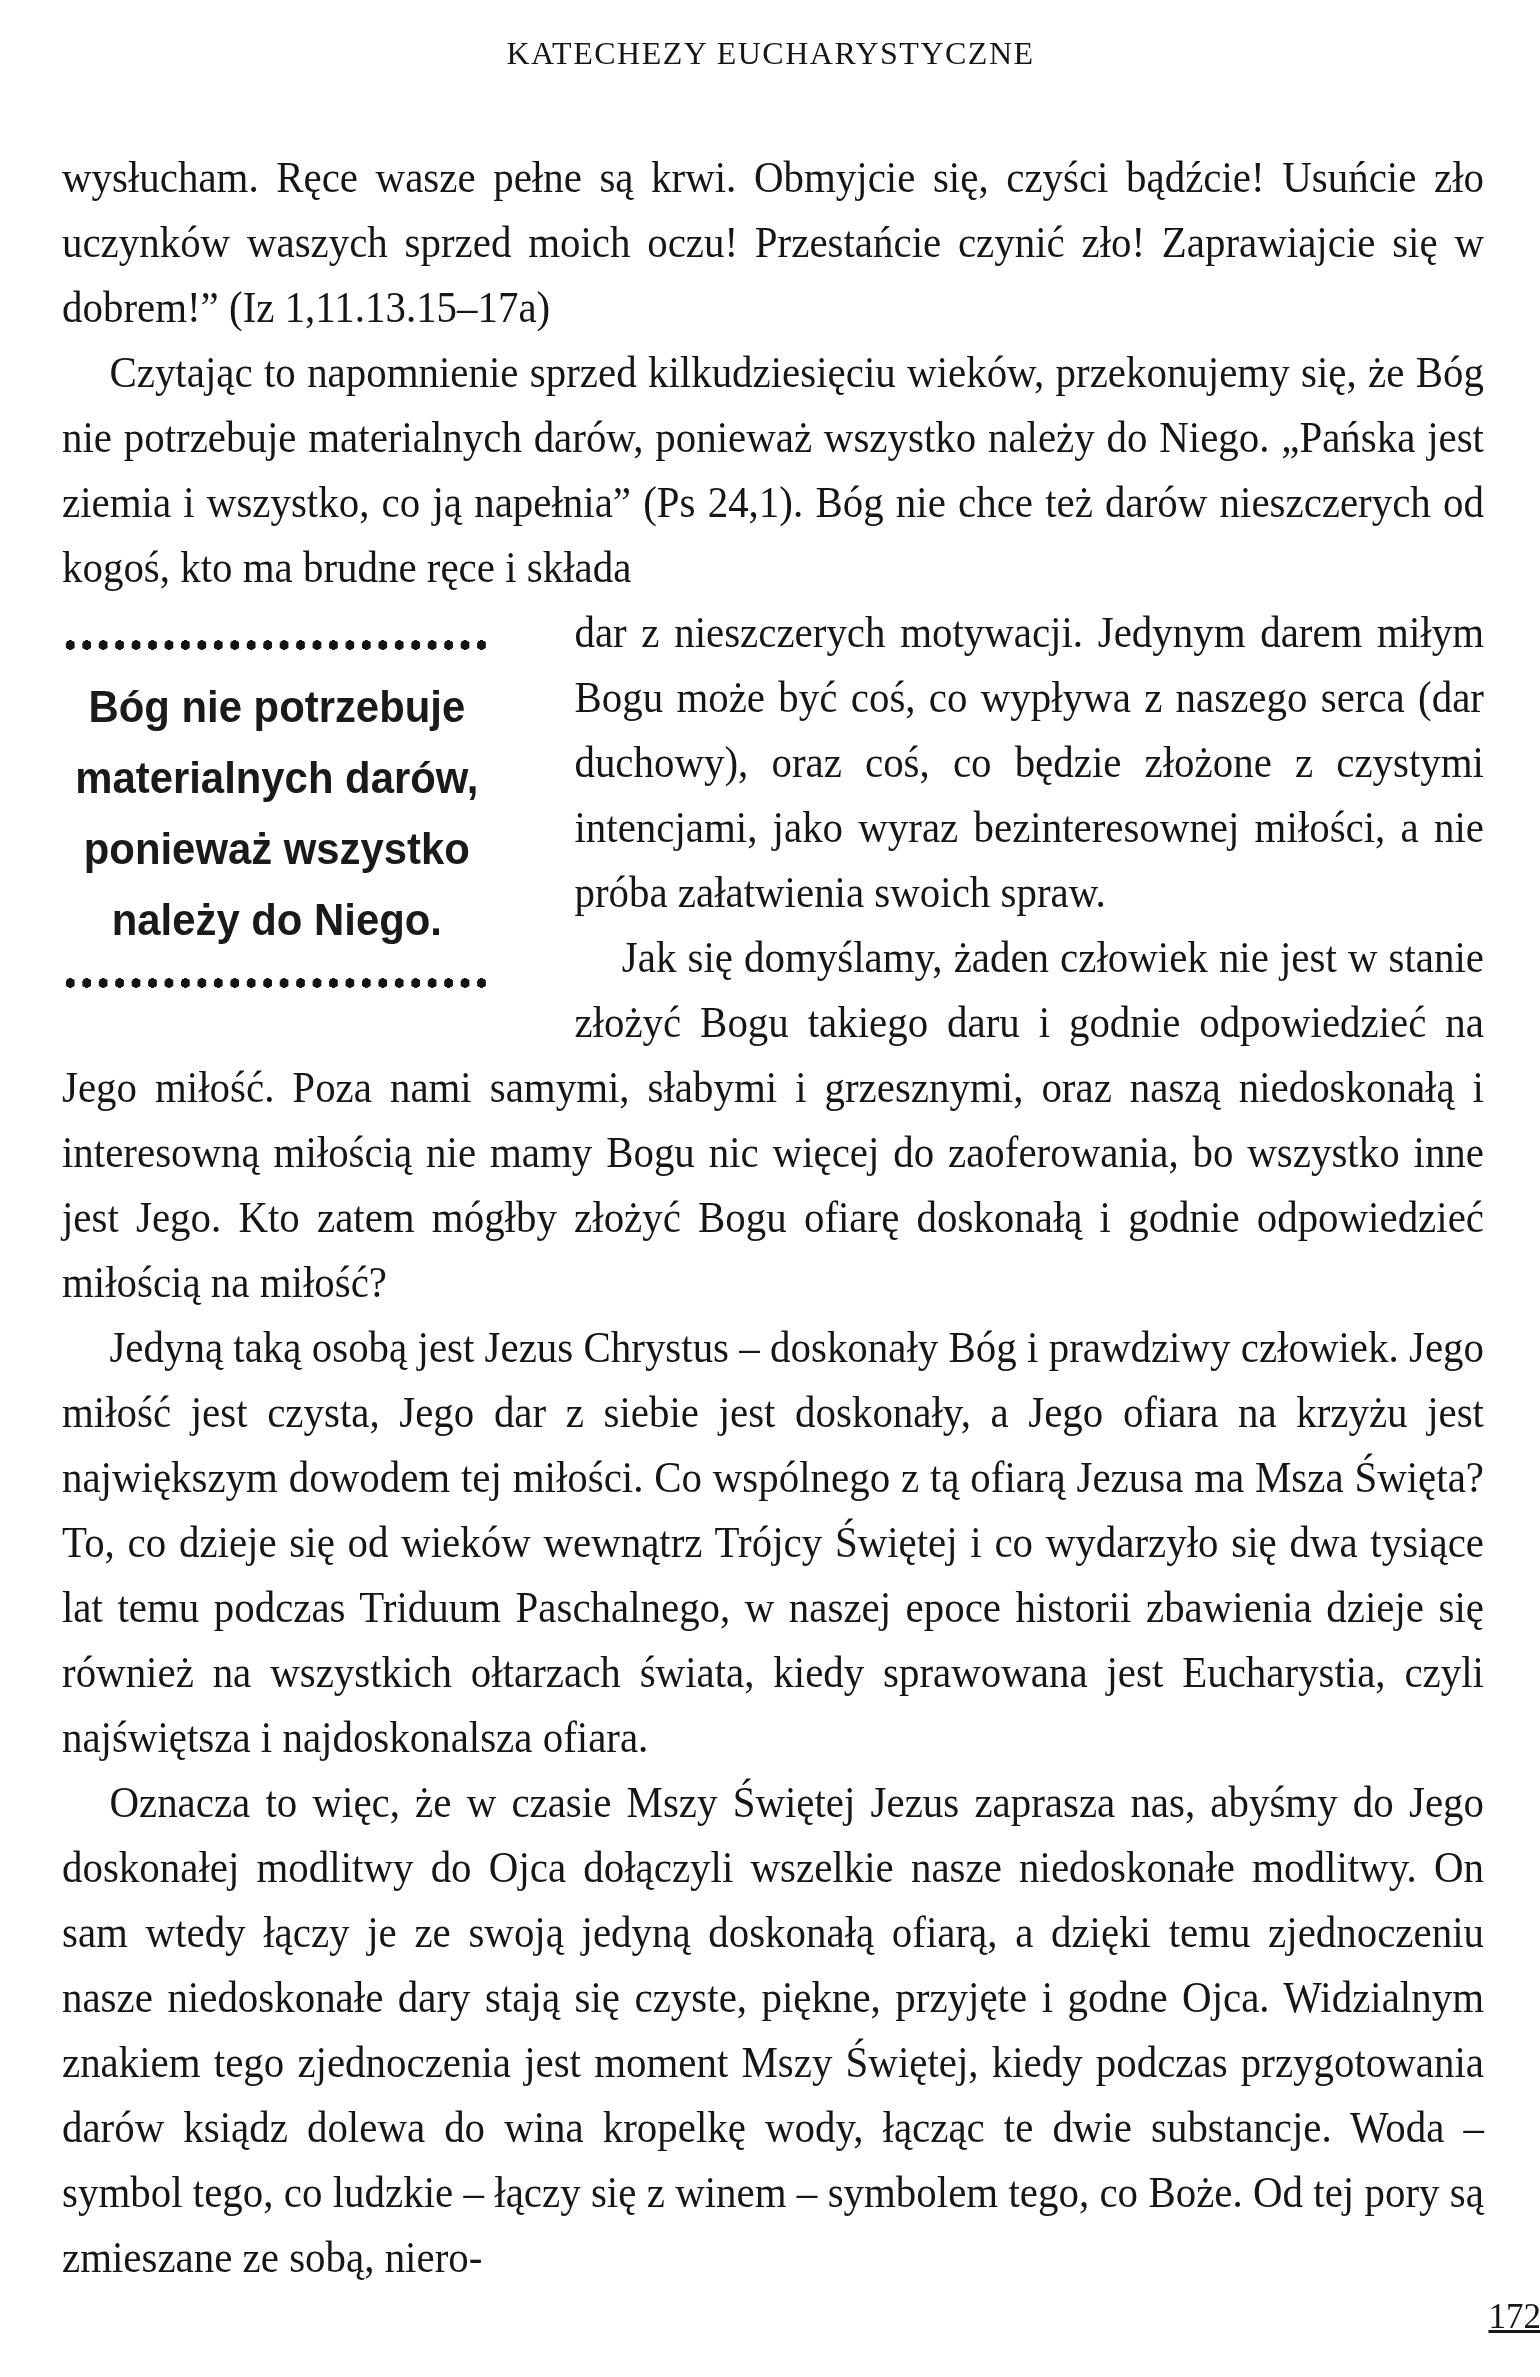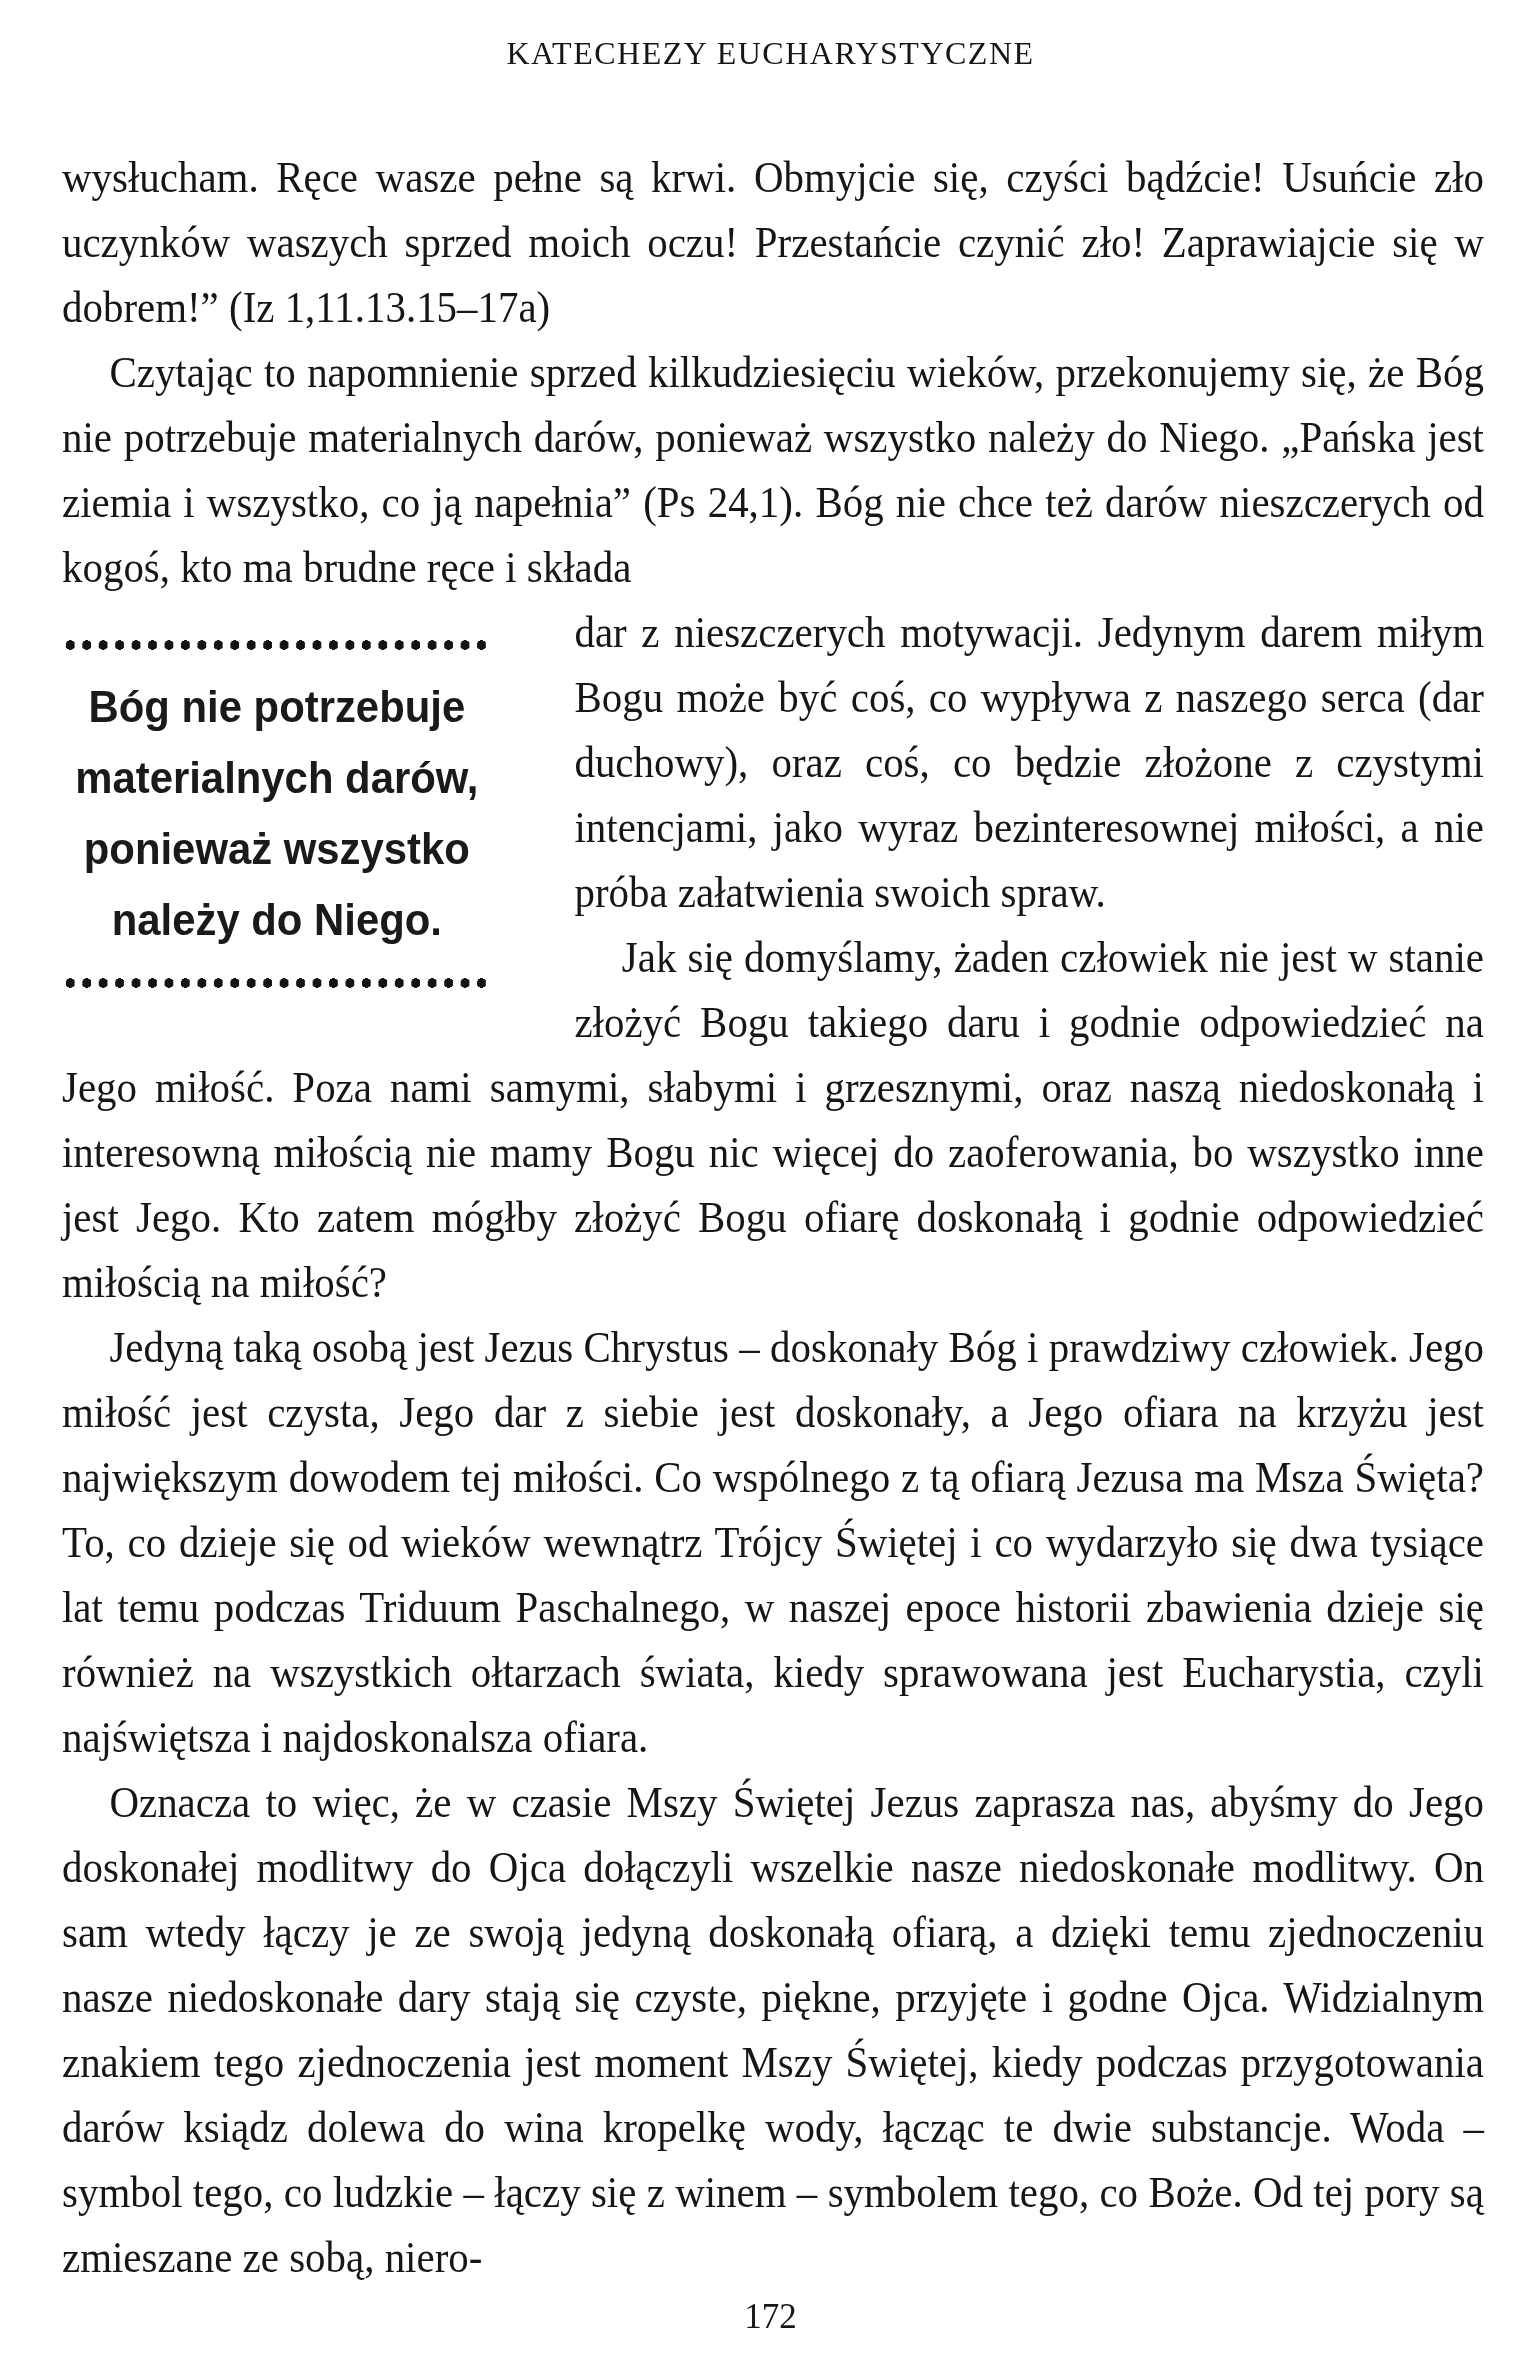--- a/index.html
+++ b/index.html
@@ -65,23 +65,24 @@
     font-size: 45px;
     line-height: 71px;
     white-space: pre-line;
     color: #1a1a1a;
   }
   .page-number {
     position: absolute;
     top: 2297px;
     left: 0;
     width: 100%;
-    text-align: center;
+    text-align: right;
     font-size: 35px;
     font-family: "Liberation Serif", serif;
+    text-decoration: underline;
   }
 </style>
 </head>
 <body>
 
 <div class="page">
 
   <div class="running-header">KATECHEZY EUCHARYSTYCZNE</div>
 
   <div class="text-block">

